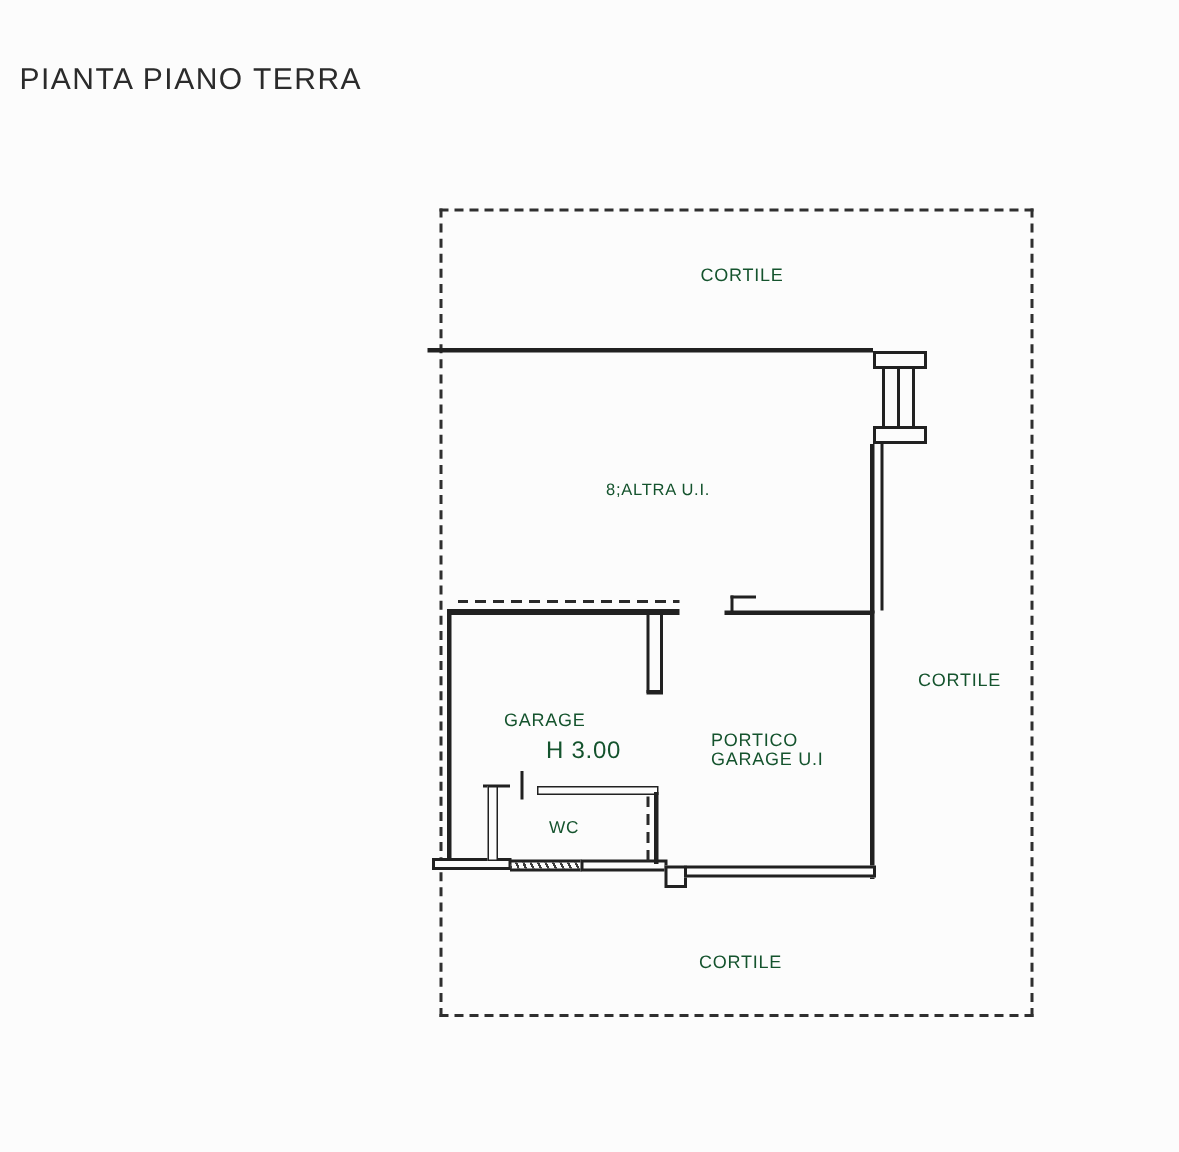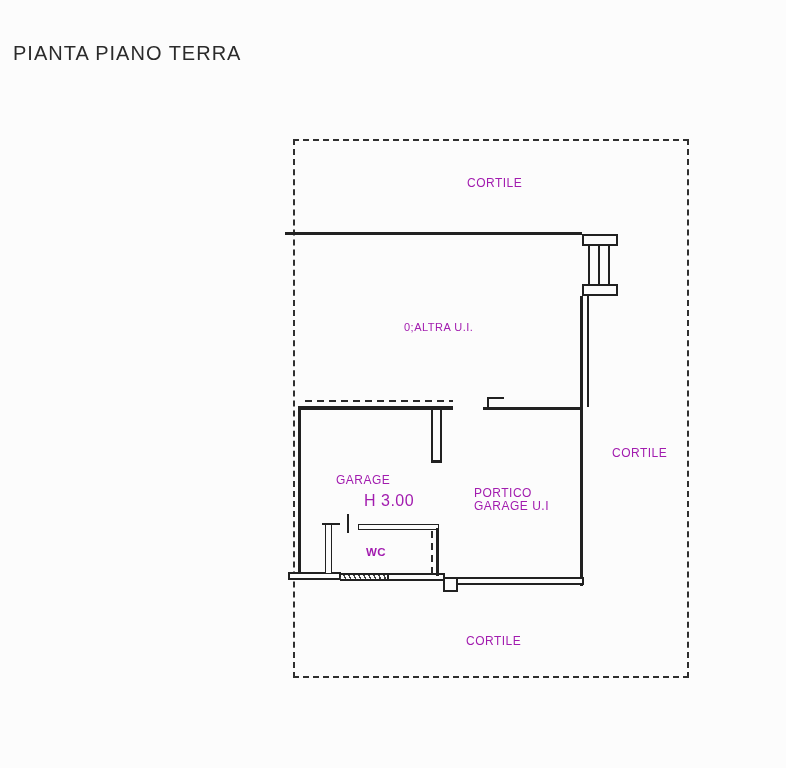--- a/index.html
+++ b/index.html
@@ -21,21 +21,21 @@
   .boundary{
     position:absolute;left:293px;top:139px;width:396px;height:539px;
     border:2.5px dashed #2f2f2f;z-index:2;box-sizing:border-box;
   }
   
   .hatch{
     position:absolute;z-index:3;box-sizing:border-box;
     border-top:2px solid #212121;border-bottom:2px solid #212121;
     background:repeating-linear-gradient(65deg,#3a3a3a 0 1.5px,transparent 1.5px 4.5px);
   }
-  .lbl{position:absolute;color:#a21caf;font-size:12px;letter-spacing:0.5px;z-index:5;white-space:nowrap;}
+  .lbl{position:absolute;color:#14532d;font-size:12px;letter-spacing:0.5px;z-index:5;white-space:nowrap;}
   .title{
     position:absolute;left:13px;top:42px;font-size:20px;letter-spacing:1px;
     color:#2b2b2b;z-index:5;white-space:nowrap;
   }
   .watermark{
     position:absolute;left:178px;top:332px;width:450px;z-index:1;
     font-family:"DejaVu Sans", sans-serif;
     font-size:72px;font-weight:600;letter-spacing:2px;line-height:1;
     color:rgba(195,195,195,0.20);
     -webkit-text-stroke:2px #d4d4d4;
@@ -85,22 +85,22 @@
   <div class="outl" style="left:456px;top:577px;width:128px;height:8px;"></div>
 
   <div class="w" style="left:322px;top:523px;width:18px;height:2px;"></div>
   <div class="outl thin" style="left:325px;top:524px;width:7px;height:50px;"></div>
   <div class="w" style="left:347px;top:514px;width:2px;height:19px;"></div>
   <div class="outl thin" style="left:358px;top:524px;width:81px;height:6px;"></div>
   <div class="w" style="left:436px;top:528px;width:3px;height:48px;"></div>
   <div class="dash-v" style="left:431px;top:531px;width:2px;height:44px;"></div>
 
   <div class="lbl" style="left:467px;top:176px;">CORTILE</div>
-  <div class="lbl" style="left:404px;top:321px;font-size:11px;">0;ALTRA U.I.</div>
+  <div class="lbl" style="left:404px;top:321px;font-size:11px;">8;ALTRA U.I.</div>
   <div class="lbl" style="left:336px;top:473px;">GARAGE</div>
   <div class="lbl" style="left:339px;top:492px;font-size:16px;margin-left:25px;">H 3.00</div>
   <div class="lbl" style="left:474px;top:486px;">PORTICO</div>
   <div class="lbl" style="left:474px;top:499px;">GARAGE U.I</div>
-  <div class="lbl" style="left:366px;top:546px;font-size:11.5px;font-weight:bold;">WC</div>
+  <div class="lbl" style="left:366px;top:546px;font-size:11.5px;">WC</div>
   <div class="lbl" style="left:612px;top:446px;">CORTILE</div>
   <div class="lbl" style="left:466px;top:634px;">CORTILE</div>
 
 </div>
 
 </body></html>

